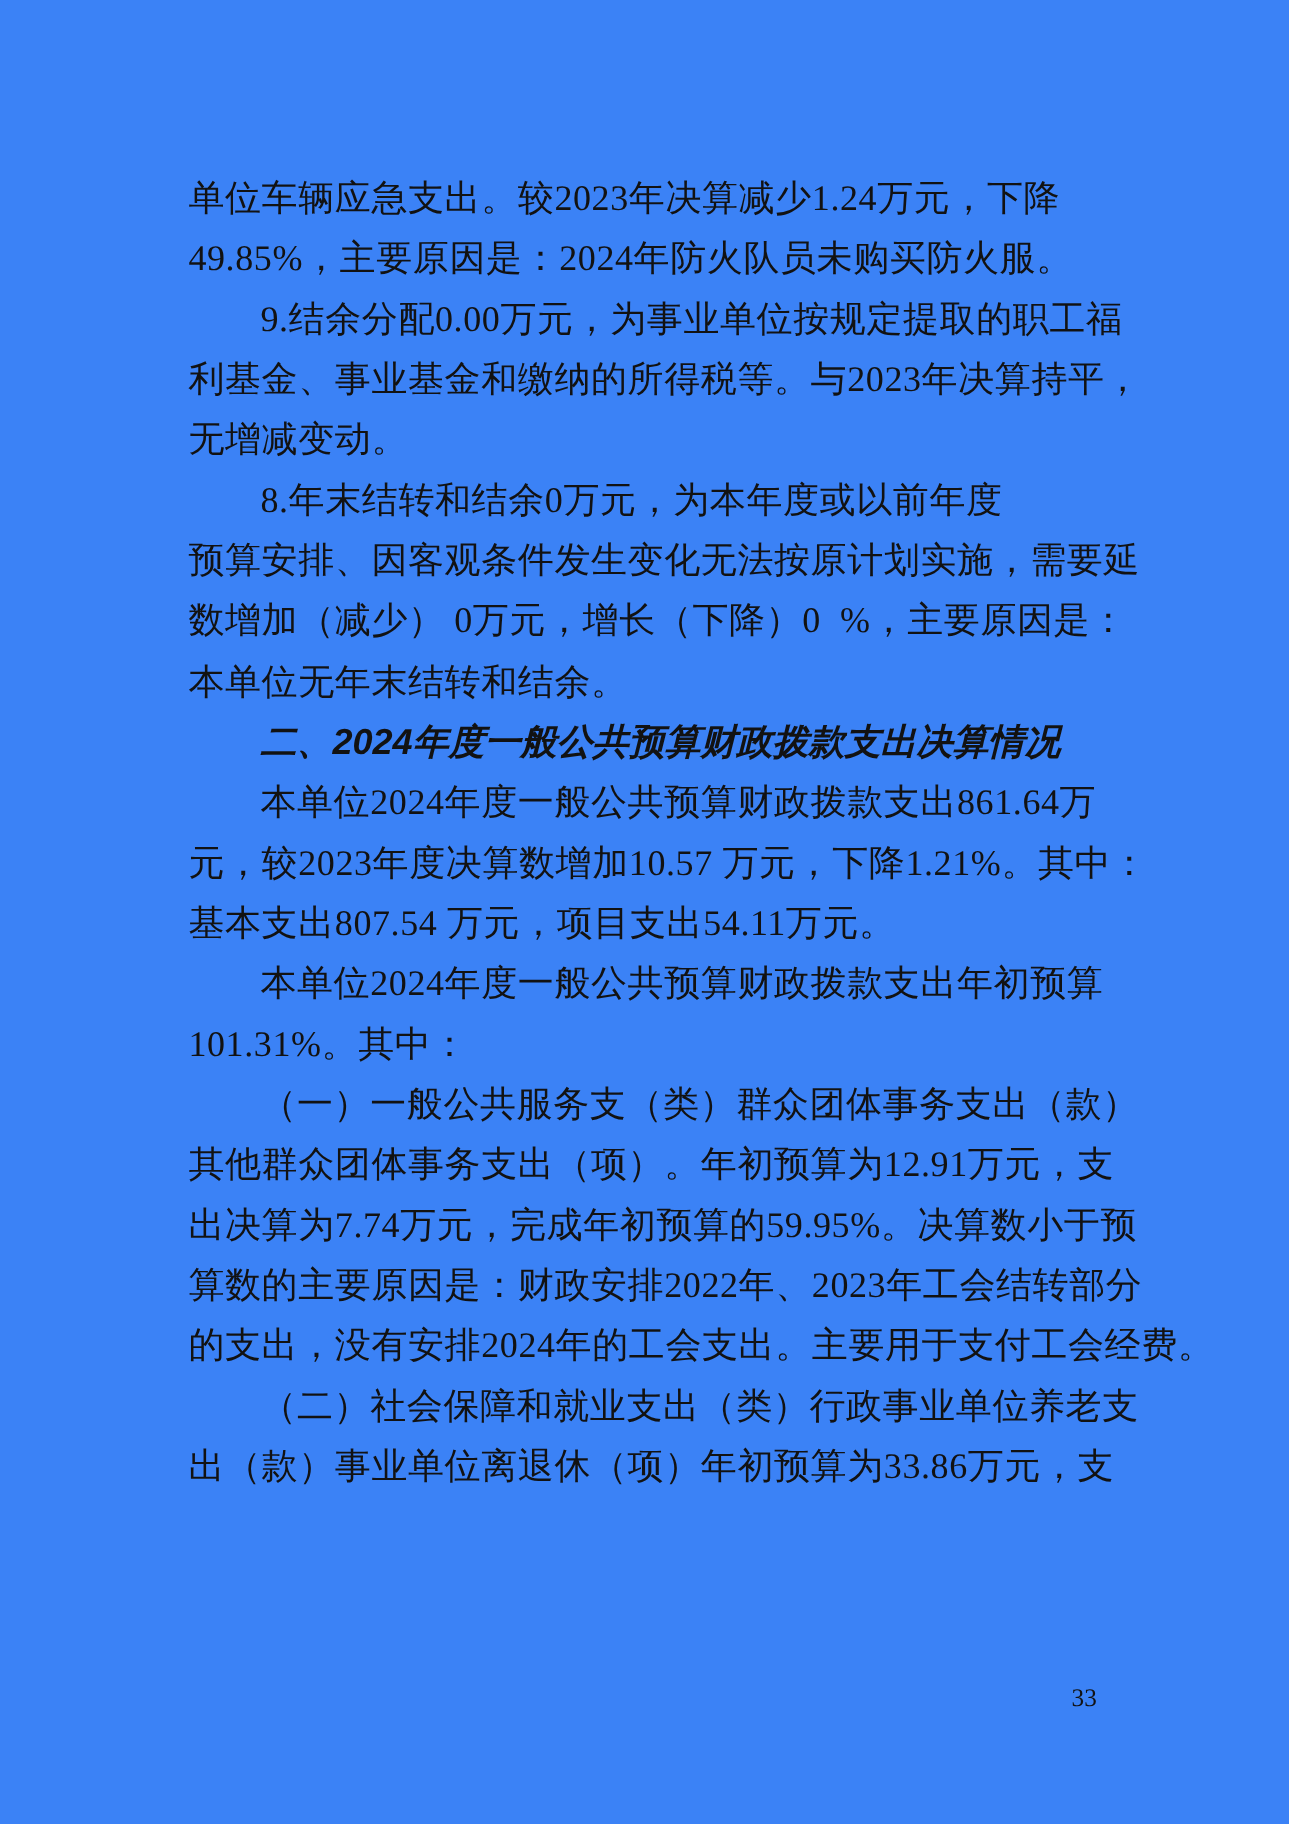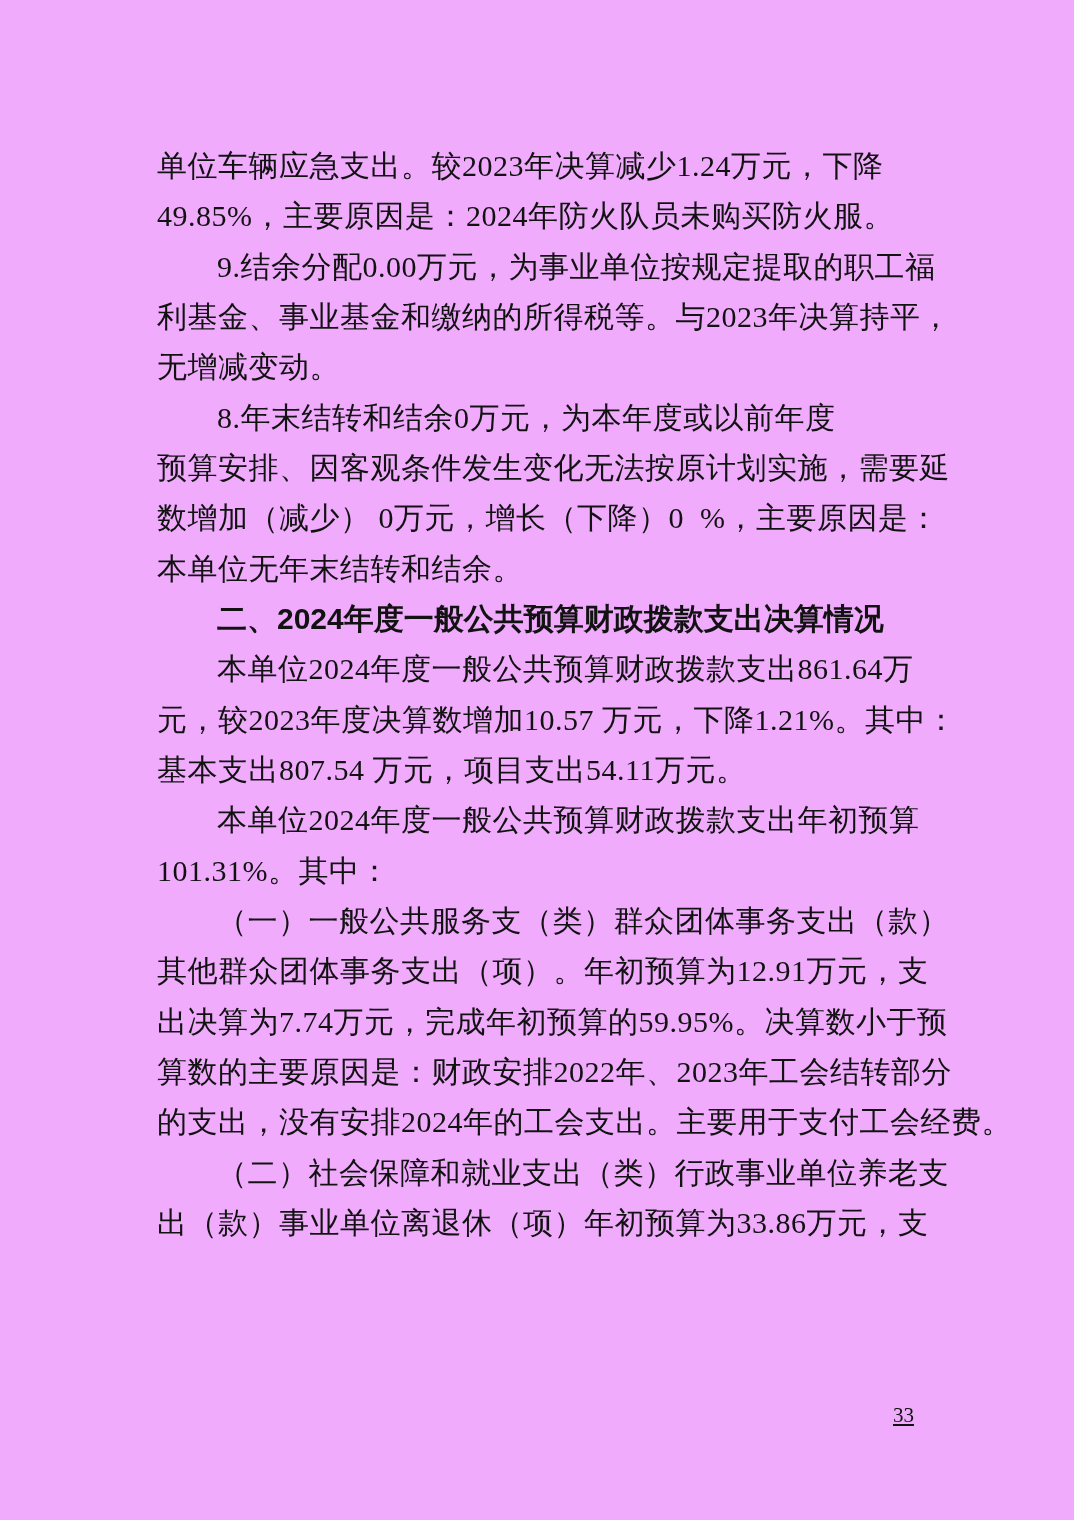--- a/index.html
+++ b/index.html
@@ -4,21 +4,21 @@
 <style>
   html, body {
     margin: 0;
     padding: 0;
     background: #ffffff;
   }
   .page {
     position: relative;
     width: 1074px;
     height: 1520px;
-    background: #f0abfc;
+    background: #3b82f6;
     overflow: hidden;
     color: #121212;
   }
   .text-block {
     position: absolute;
     left: 157px;
     top: 141px;
     width: 880px;
   }
   .line {
@@ -30,30 +30,30 @@
     white-space: pre;
     letter-spacing: 0.5px;
   }
   .line.indent {
     text-indent: 60px;
   }
   .line.heading {
     font-family: "Liberation Sans", "DejaVu Sans", sans-serif;
     font-weight: 700;
     letter-spacing: 0;
+    font-style: italic;
   }
   .page-number {
     position: absolute;
     left: 893px;
     top: 1403px;
     font-size: 21px;
     line-height: 25px;
     font-family: "Liberation Serif", "DejaVu Serif", serif;
     color: #121212;
-    text-decoration: underline;
   }
 </style>
 </head>
 <body>
 
 <div class="page">
   <div class="text-block">
       <div class="line">单位车辆应急支出。较2023年决算减少1.24万元，下降</div>
       <div class="line">49.85%，主要原因是：2024年防火队员未购买防火服。</div>
       <div class="line indent">9.结余分配0.00万元，为事业单位按规定提取的职工福</div>

